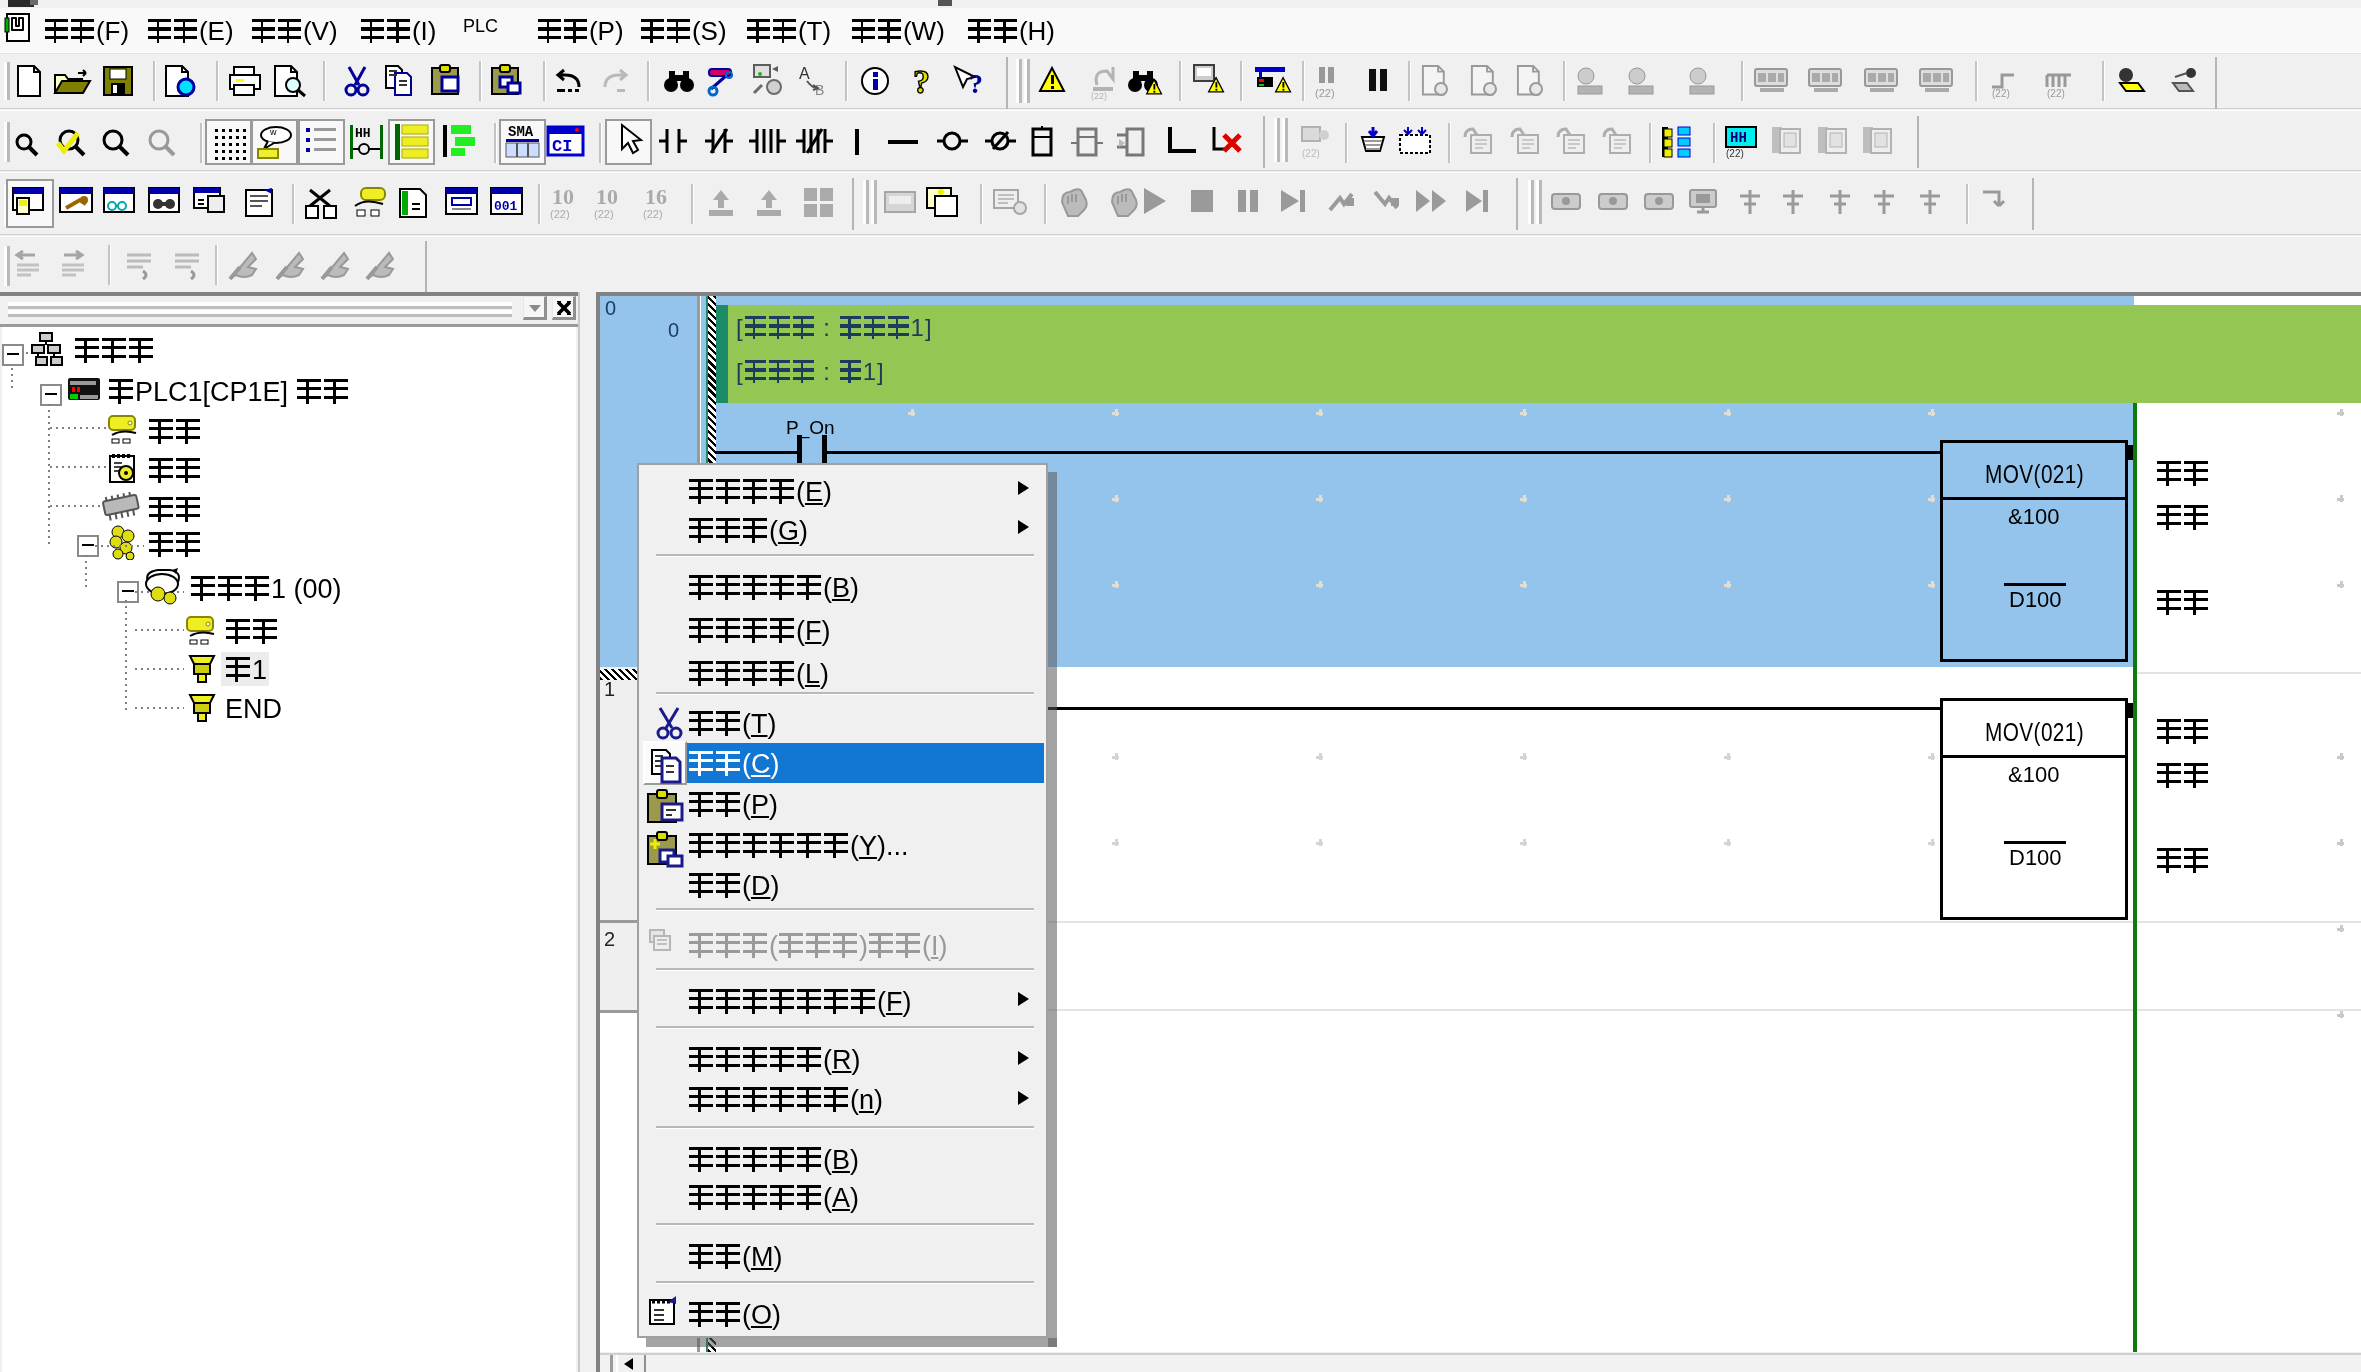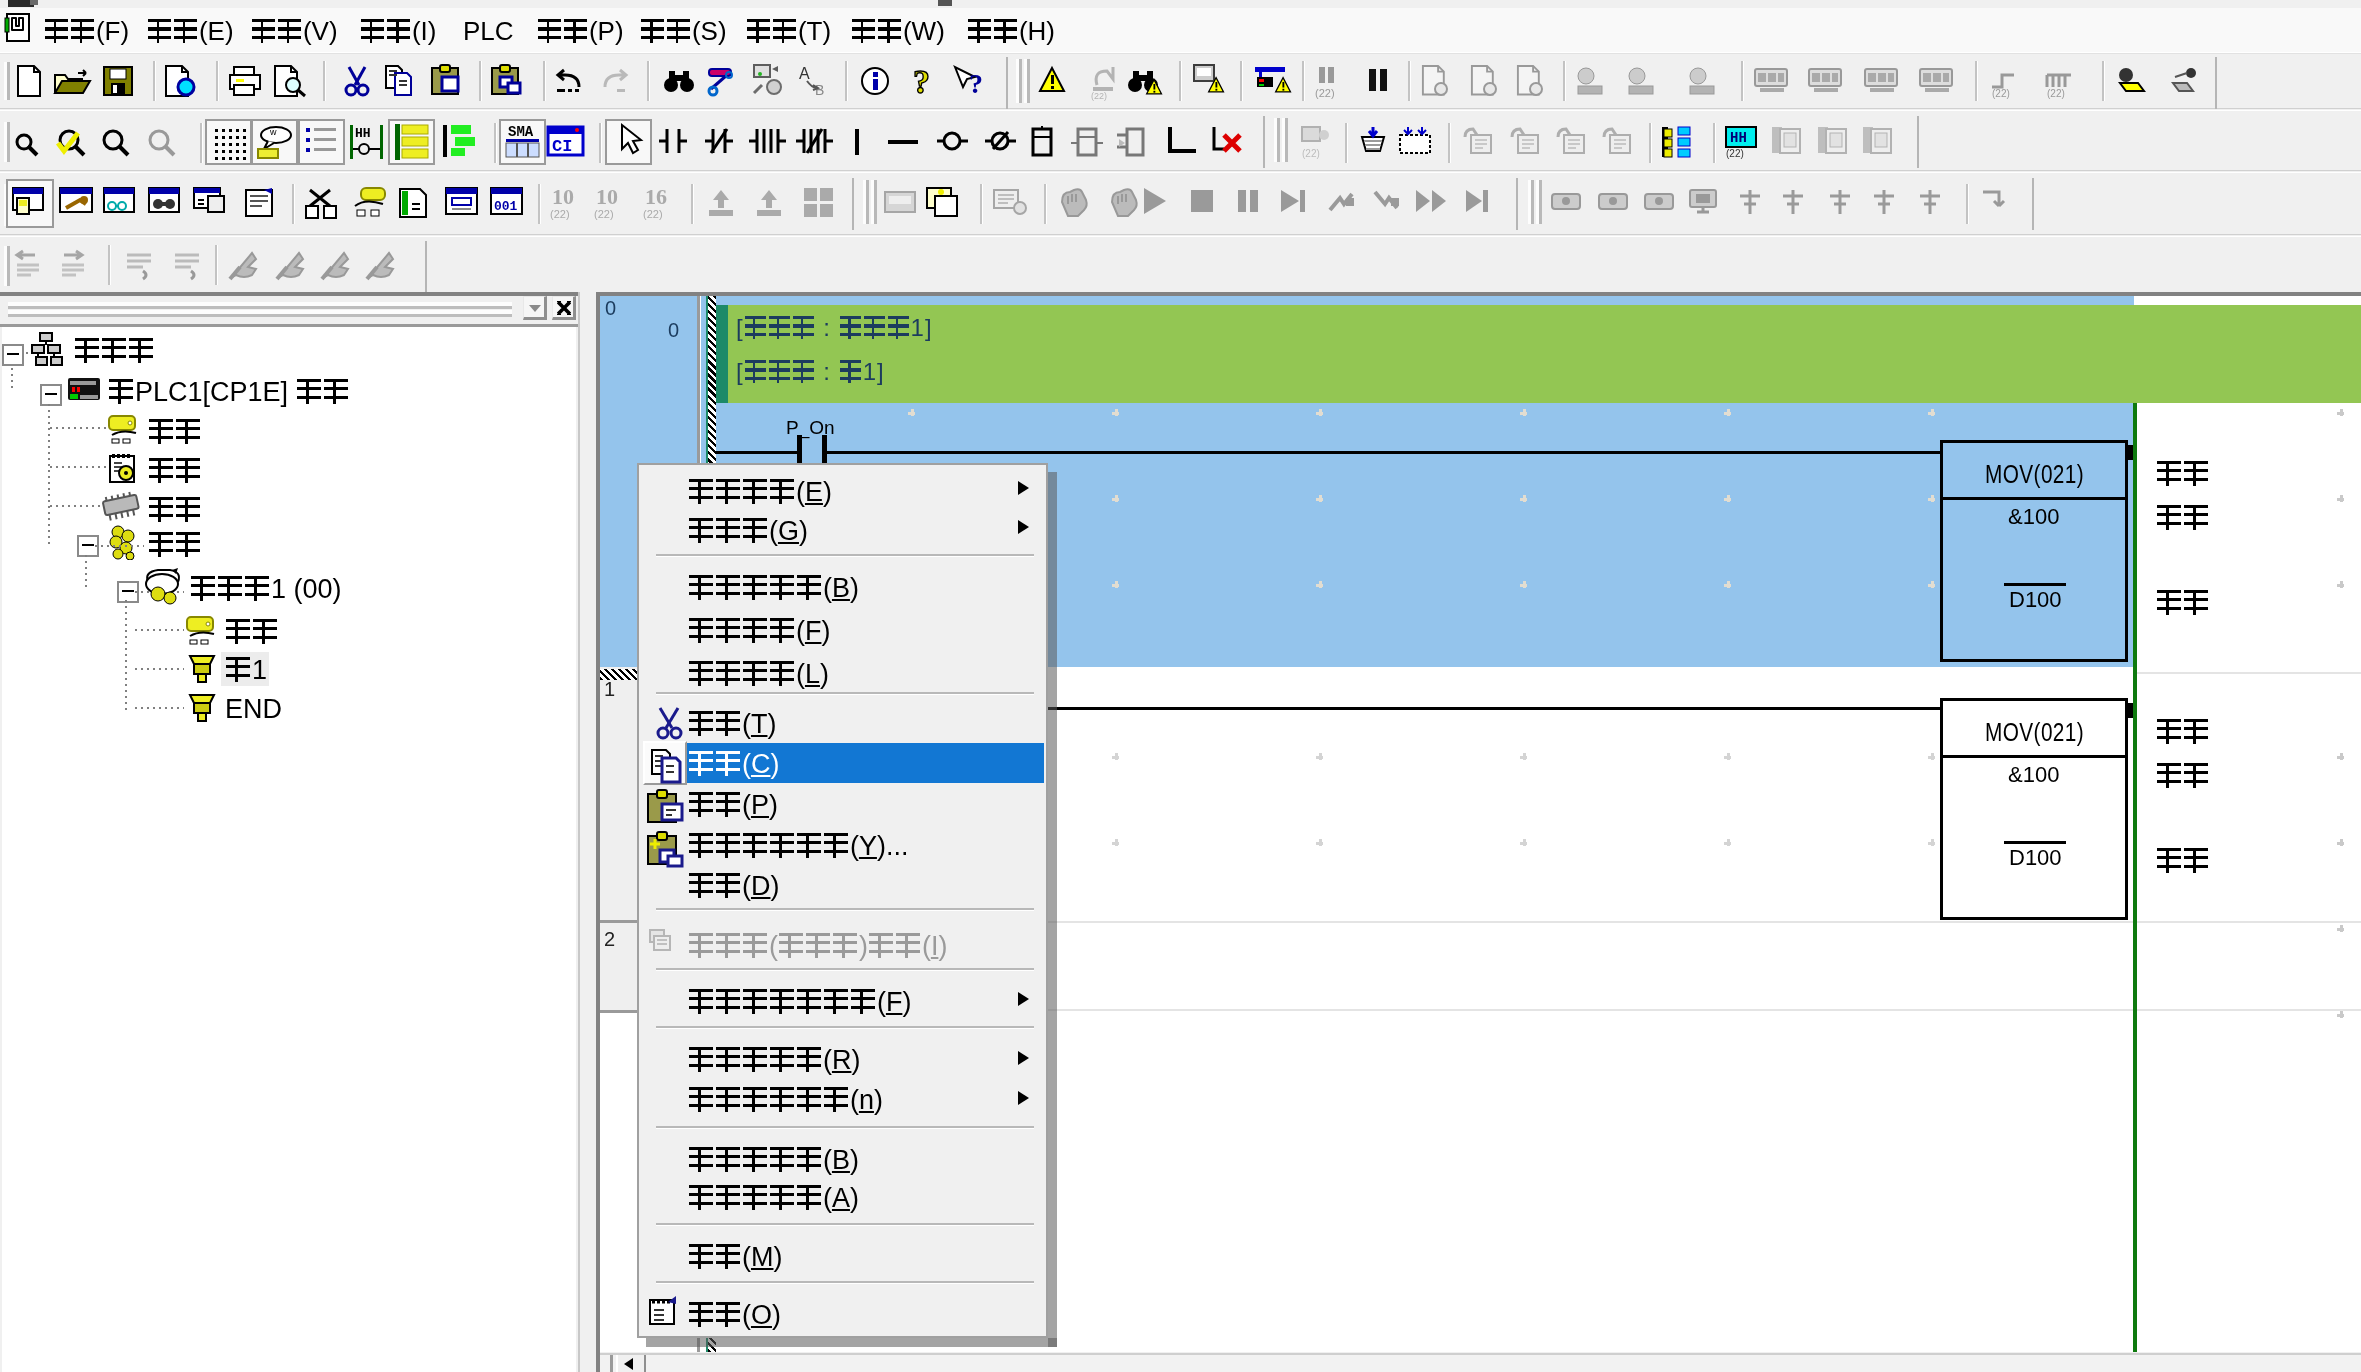--- a/index.html
+++ b/index.html
@@ -20,21 +20,21 @@
 <div class="a" style="left:0px;top:8px;width:2361px;height:44px;background:#f9f9f9;border-bottom:2px solid #e2e2e2;"></div>
 <svg class="a" style="left:4px;top:12px" width="30" height="32" viewBox="0 0 30 32">
     <rect x="3" y="2" width="22" height="27" fill="#fff" stroke="#000" stroke-width="2"></rect>
     <rect x="1" y="6" width="4" height="14" fill="#0a0" stroke="#000" stroke-width="1"></rect>
     <path d="M8 6 h4 v8 h3 v-8 h4 v12 h-11 z" fill="#fff" stroke="#000" stroke-width="2" stroke-linejoin="round"></path>
   </svg>
 <div class="t" style="left:44px;top:16px;font-size:26px;"><i class="h"></i><i class="h"></i>(F)</div>
 <div class="t" style="left:147px;top:16px;font-size:26px;"><i class="h"></i><i class="h"></i>(E)</div>
 <div class="t" style="left:251px;top:16px;font-size:26px;"><i class="h"></i><i class="h"></i>(V)</div>
 <div class="t" style="left:360px;top:16px;font-size:26px;"><i class="h"></i><i class="h"></i>(I)</div>
-<div class="t" style="left:463px;top:16px;font-size:26px;">PLC</div>
+<div class="t" style="left:463px;top:16px;font-size:18px;">PLC</div>
 <div class="t" style="left:537px;top:16px;font-size:26px;"><i class="h"></i><i class="h"></i>(P)</div>
 <div class="t" style="left:640px;top:16px;font-size:26px;"><i class="h"></i><i class="h"></i>(S)</div>
 <div class="t" style="left:746px;top:16px;font-size:26px;"><i class="h"></i><i class="h"></i>(T)</div>
 <div class="t" style="left:851px;top:16px;font-size:26px;"><i class="h"></i><i class="h"></i>(W)</div>
 <div class="t" style="left:967px;top:16px;font-size:26px;"><i class="h"></i><i class="h"></i>(H)</div>
 <div class="a" style="left:0px;top:52px;width:2361px;height:1px;background:#ffffff;"></div>
 <div class="a" style="left:0px;top:108px;width:2361px;height:1px;background:#d0d0d0;"></div>
 <div class="a" style="left:0px;top:110px;width:2361px;height:1px;background:#ffffff;"></div>
 <div class="a" style="left:0px;top:170px;width:2361px;height:1px;background:#d0d0d0;"></div>
 <div class="a" style="left:0px;top:172px;width:2361px;height:1px;background:#ffffff;"></div>

